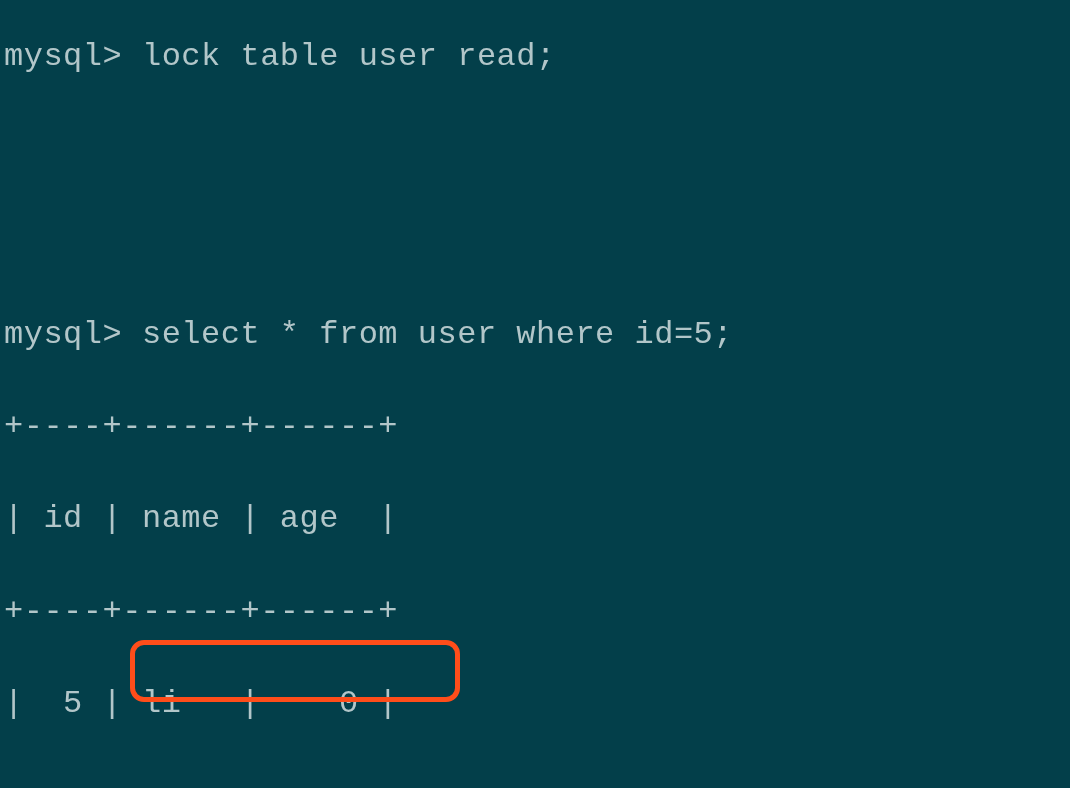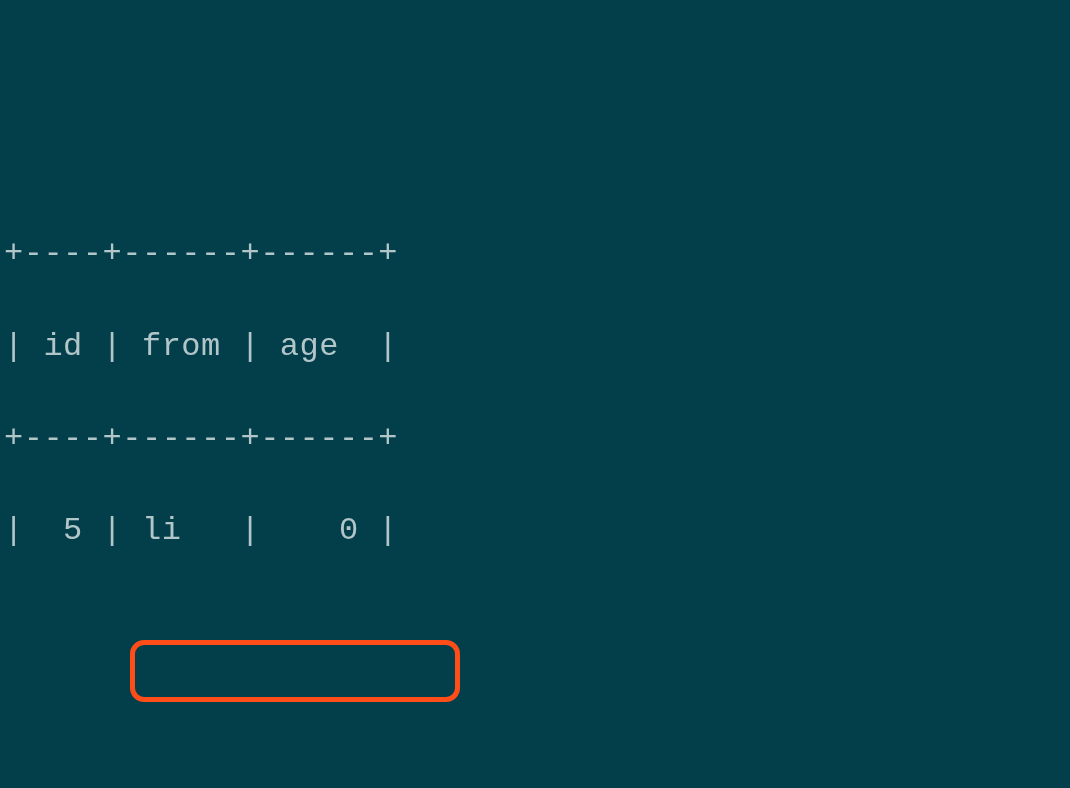--- a/index.html
+++ b/index.html
@@ -36,24 +36,26 @@
       position: absolute;
       border: 5px solid #ff4d1a;
       border-radius: 14px;
       pointer-events: none;
     }
   </style>
 </head>
 <body>
 
 <div class="terminal">
+<span class="line first-line"><span>mysql&gt;</span> <span>lock table user read;</span></span>
 <span class="line"> </span>
 <span class="line"> </span>
+<span class="line"><span>mysql&gt;</span> <span>select * from user where id=5;</span></span>
 <span class="line">+----+------+------+</span>
-<span class="line">| id | from | age  |</span>
+<span class="line">| id | name | age  |</span>
 <span class="line">+----+------+------+</span>
 <span class="line">|  5 | li   |    0 |</span>
 
 
 
 
 
 
 </div>
 

